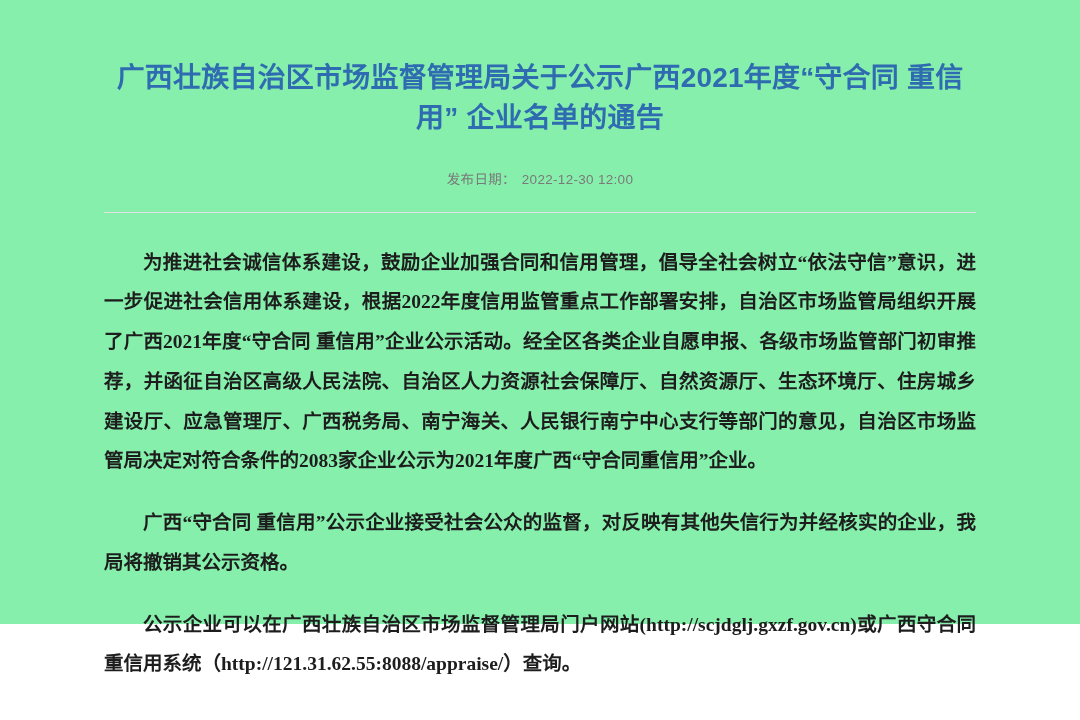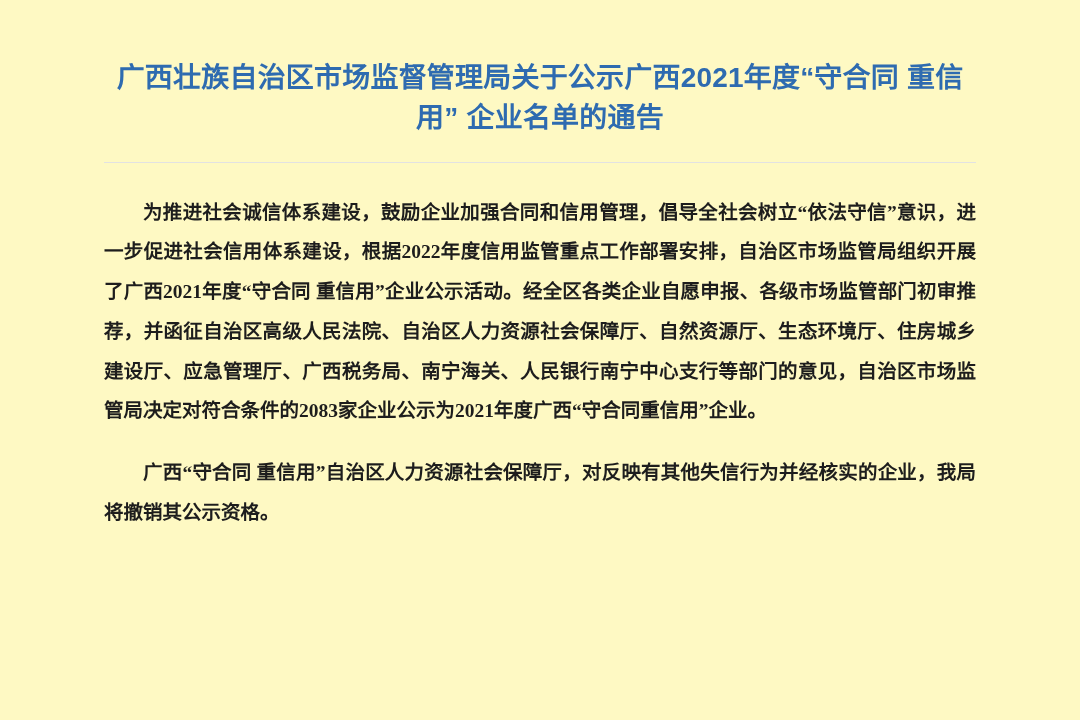--- a/index.html
+++ b/index.html
@@ -9,25 +9,25 @@
   }
   body {
     width: 1080px;
     height: 720px;
     font-family: "Liberation Serif", "DejaVu Serif", serif;
     color: #222;
     overflow: hidden;
   }
   .page {
     width: 1080px;
-    height: 720px;
+    height: 624px;
     box-sizing: border-box;
     padding: 0;
     position: relative;
-    background: #fef9c3;
+    background: #86efac;
   }
   .article {
     width: 872px;
     margin: 0 auto;
     padding-top: 58px;
     box-sizing: border-box;
   }
   .title {
     font-family: "Liberation Sans", "DejaVu Sans", sans-serif;
     font-weight: bold;
@@ -74,22 +74,26 @@
   }
 </style>
 </head>
 <body>
 
 <div class="page">
   <div class="article">
 
     <h1 class="title">广西壮族自治区市场监督管理局关于公示广西2021年度“守合同 重信用” 企业名单的通告</h1>
 
+    <div class="meta">
+      <span class="meta-label">发布日期：</span><span>2022-12-30 12:00</span>
+    </div>
 
     <div class="divider"></div>
 
     <div class="body-text">
       <p>为推进社会诚信体系建设，鼓励企业加强合同和信用管理，倡导全社会树立“依法守信”意识，进一步促进社会信用体系建设，根据2022年度信用监管重点工作部署安排，自治区市场监管局组织开展了广西2021年度“守合同 重信用”企业公示活动。经全区各类企业自愿申报、各级市场监管部门初审推荐，并函征自治区高级人民法院、自治区人力资源社会保障厅、自然资源厅、生态环境厅、住房城乡建设厅、应急管理厅、广西税务局、南宁海关、人民银行南宁中心支行等部门的意见，自治区市场监管局决定对符合条件的2083家企业公示为2021年度广西“守合同重信用”企业。</p>
-      <p>广西“守合同 重信用”自治区人力资源社会保障厅，对反映有其他失信行为并经核实的企业，我局将撤销其公示资格。</p>
+      <p>广西“守合同 重信用”公示企业接受社会公众的监督，对反映有其他失信行为并经核实的企业，我局将撤销其公示资格。</p>
+      <p>公示企业可以在广西壮族自治区市场监督管理局门户网站(http://scjdglj.gxzf.gov.cn)或广西守合同重信用系统（http://121.31.62.55:8088/appraise/）查询。</p>
     </div>
 
   </div>
 </div>
 
 </body></html>

